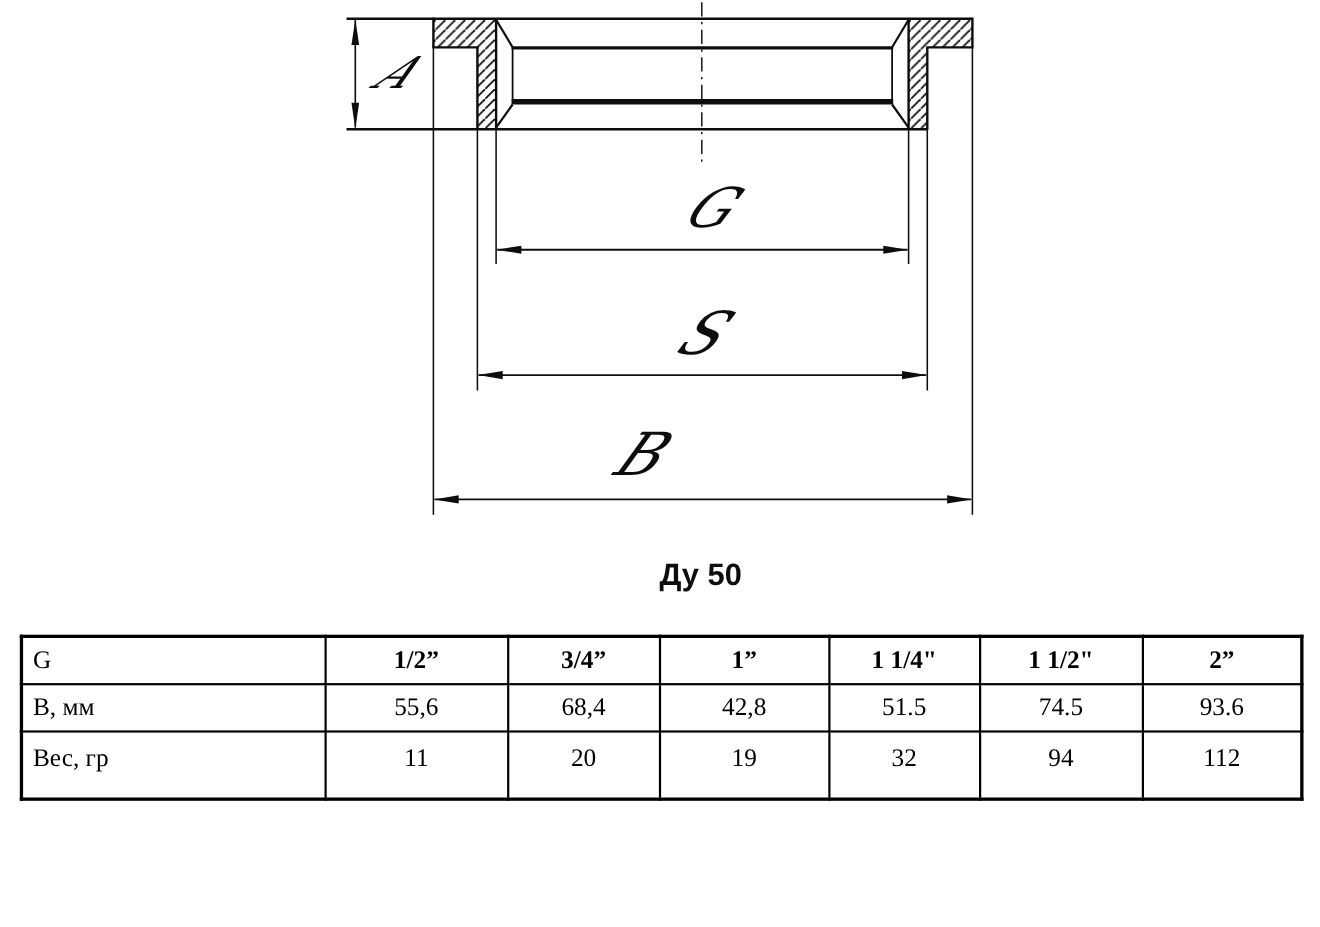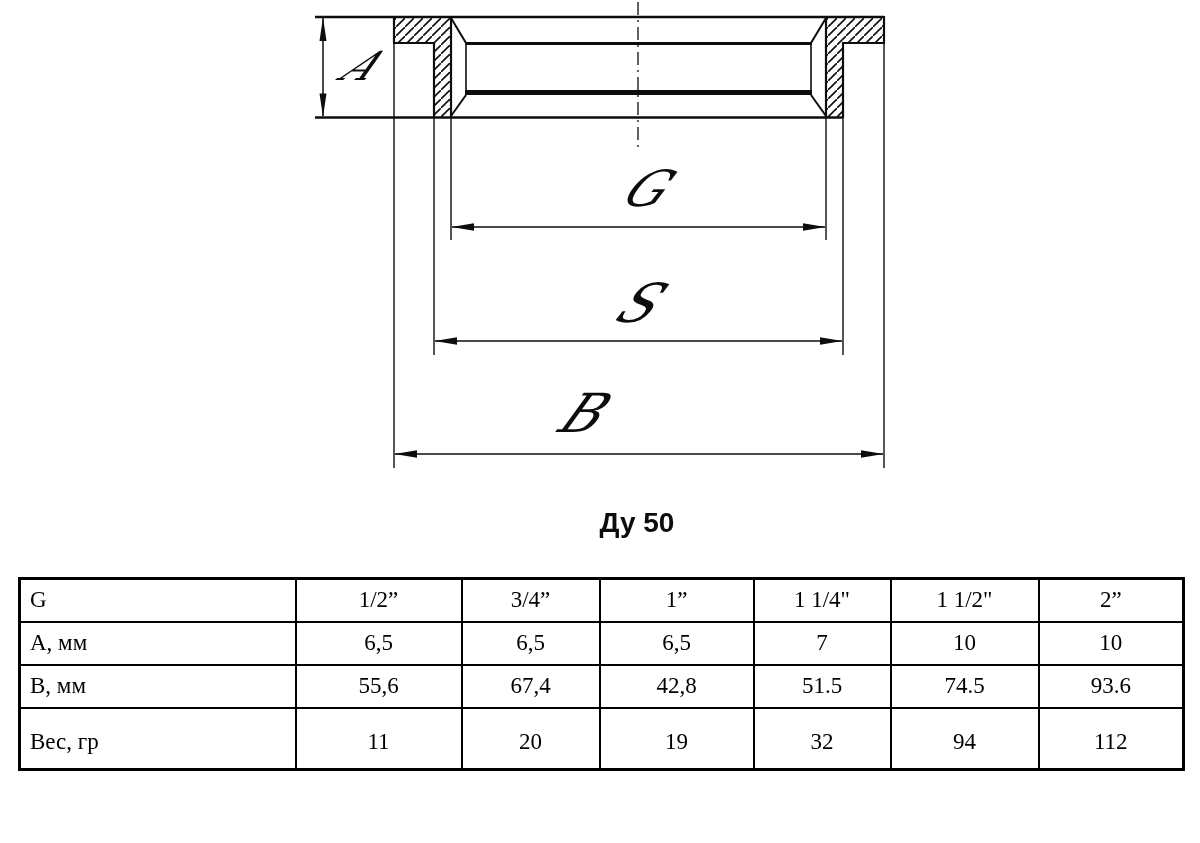--- a/index.html
+++ b/index.html
@@ -50,27 +50,27 @@
     text-align: center;
     vertical-align: middle;
     padding: 0;
     overflow: hidden;
   }
   table.dims td.lbl {
     text-align: left;
     padding-left: 9px;
   }
   table.dims tr.hdr-row td.hdr {
-    font-weight: 400;
+    font-weight: 700;
   }
   table.dims tr.r { height: 43px; }
   table.dims tr.r-last { height: 62px; }
   table.dims tr.r-last td {
     vertical-align: top;
-    padding-top: 20px;
+    padding-top: 10px;
   }
 </style>
 </head>
 <body>
 
 <div class="page">
 
   <div class="drawing-wrap">
     <svg width="1200" height="560" viewBox="0 0 1200 560" xmlns="http://www.w3.org/2000/svg">
       <defs>
@@ -159,32 +159,23 @@
       <tr class="r hdr-row">
         <td class="lbl">G</td>
         <td class="hdr">1/2”</td>
         <td class="hdr">3/4”</td>
         <td class="hdr">1”</td>
         <td class="hdr">1 1/4"</td>
         <td class="hdr">1 1/2"</td>
         <td class="hdr">2”</td>
       </tr>
       <tr class="r">
-        <td class="lbl">А, мм</td>
-        <td>6,5</td>
-        <td>6,5</td>
-        <td>6,5</td>
-        <td>7</td>
-        <td>10</td>
-        <td>10</td>
-      </tr>
-      <tr class="r">
         <td class="lbl">В, мм</td>
         <td>55,6</td>
-        <td>67,4</td>
+        <td>68,4</td>
         <td>42,8</td>
         <td>51.5</td>
         <td>74.5</td>
         <td>93.6</td>
       </tr>
       <tr class="r-last">
         <td class="lbl">Вес, гр</td>
         <td>11</td>
         <td>20</td>
         <td>19</td>

